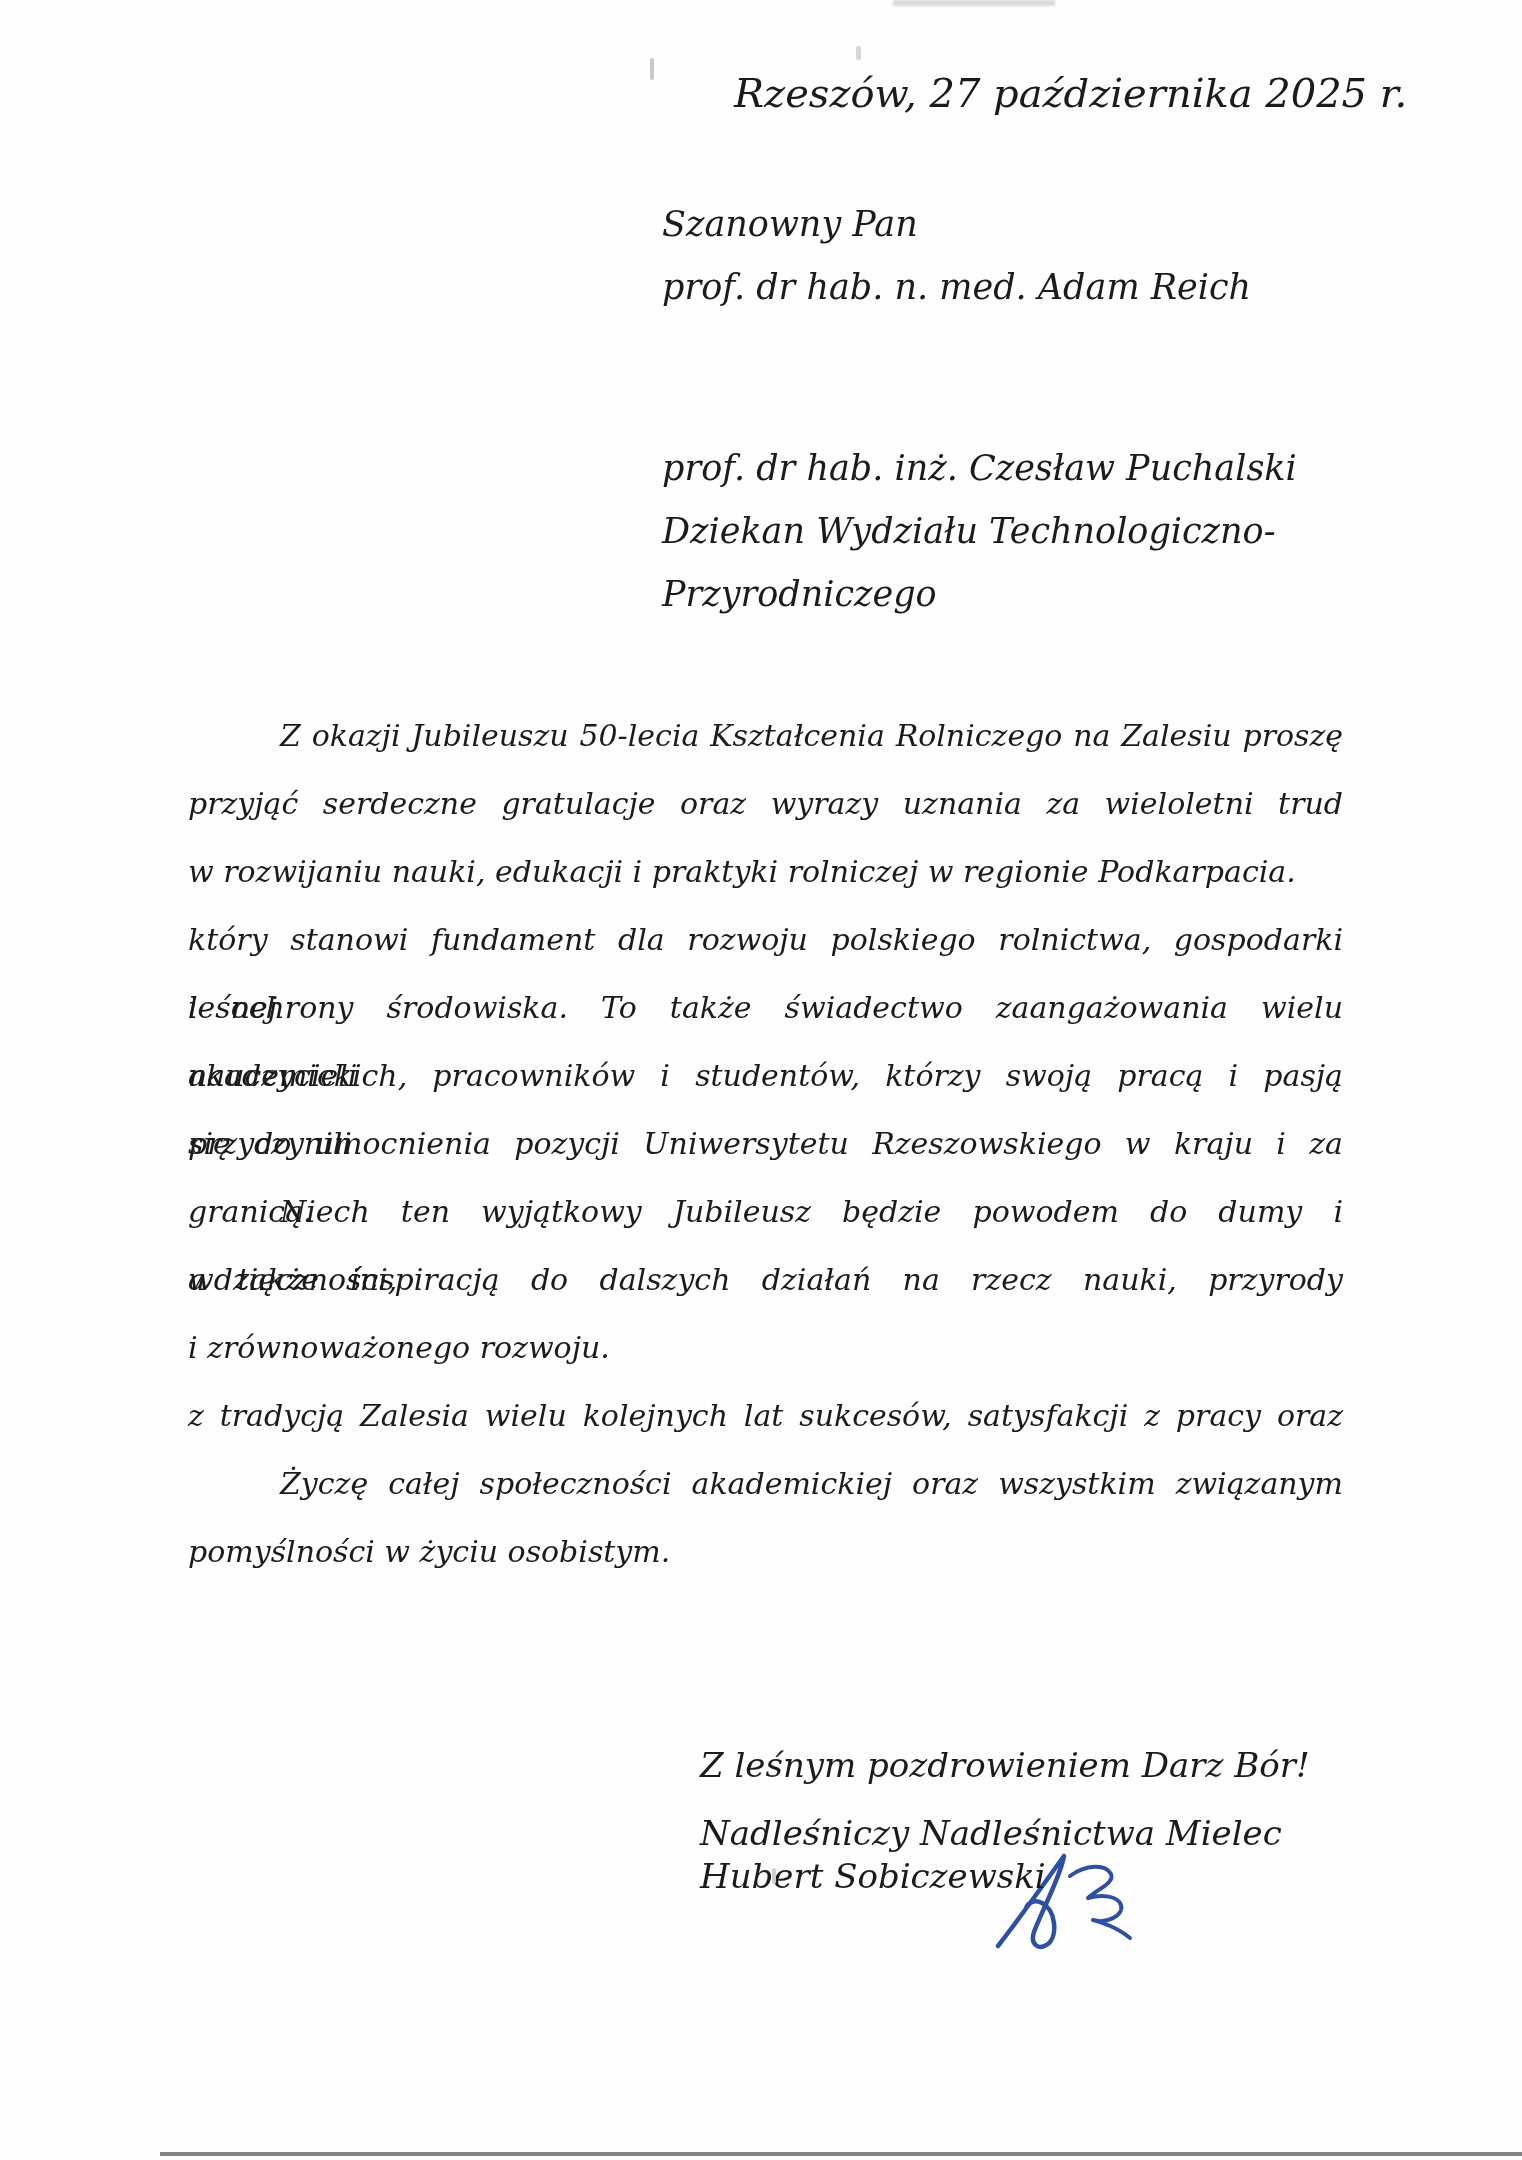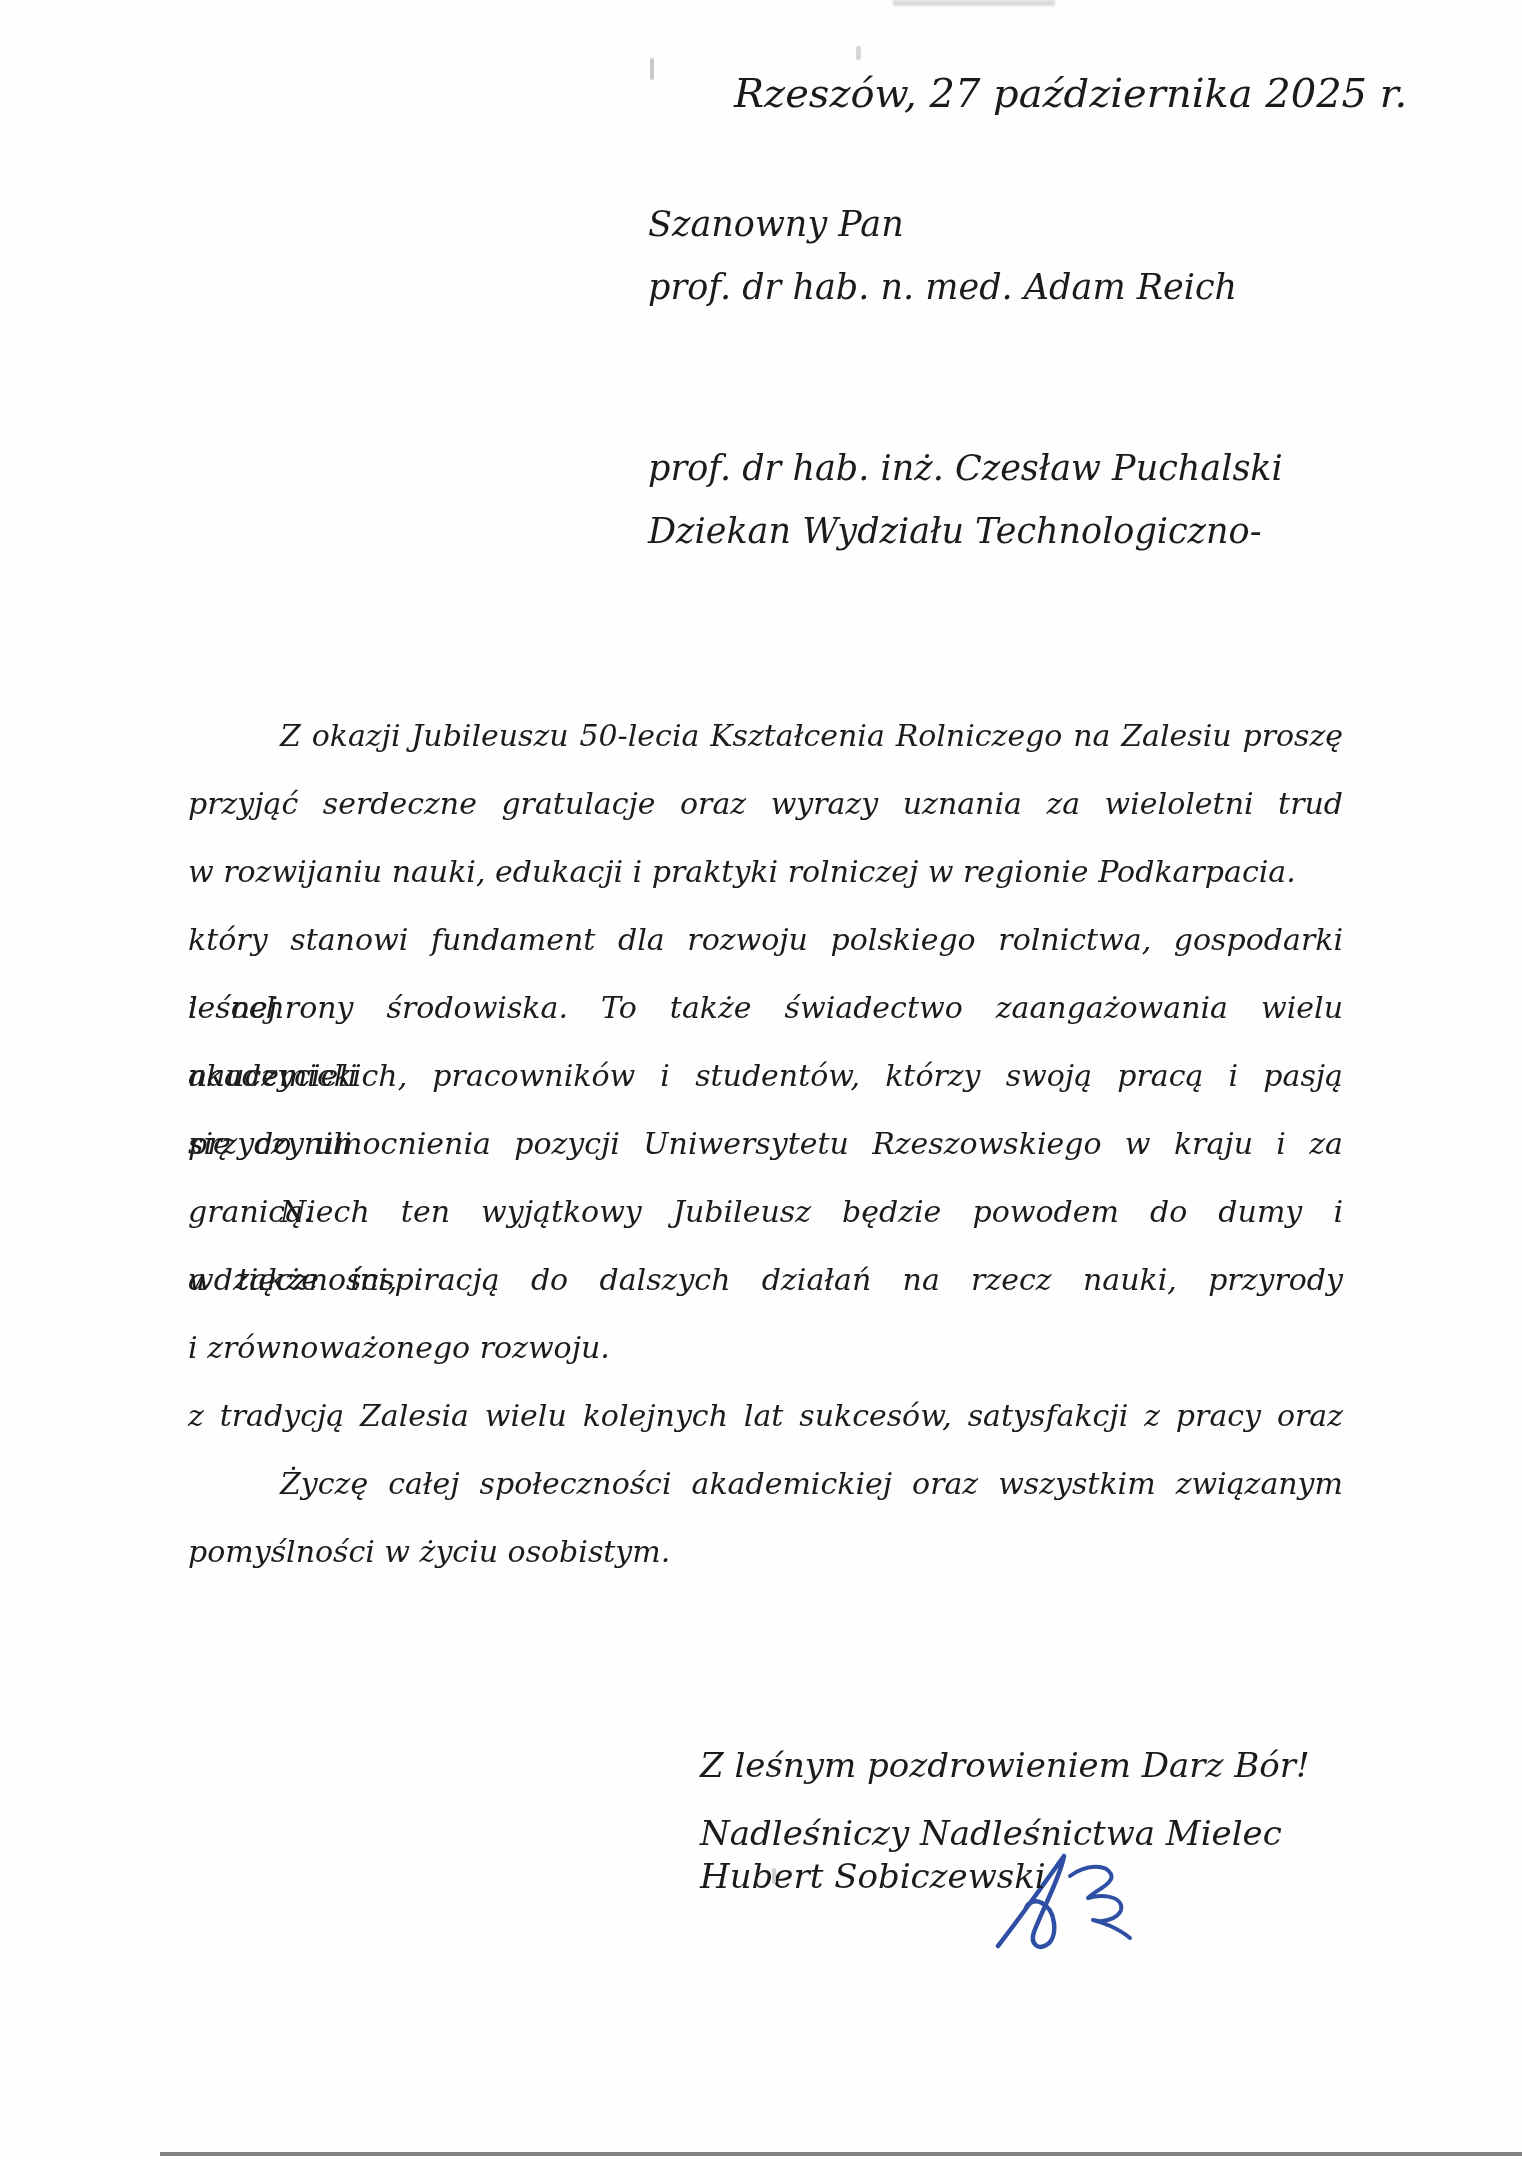--- a/index.html
+++ b/index.html
@@ -19,21 +19,21 @@
     font-style:italic;
     color:var(--ink);
   }
   
   .dateline{
     position:absolute;left:734px;top:70px;
     font-size:40px;white-space:nowrap;
   }
   
   .recipient{
-    position:absolute;left:648px;width:720px;
+    position:absolute;left:662px;width:720px;
     font-size:35px;line-height:63px;
   }
   .recipient.primary{top:193px;}
   .recipient.secondary{top:437px;}
   
   .body{
     position:absolute;left:188px;top:702px;width:1155px;
     font-size:30px;line-height:68px;
   }
   .body p{margin:0;padding:0;}
@@ -74,20 +74,21 @@
   <div class="dateline">Rzeszów, 27 października 2025 r.</div>
 
   <div class="recipient primary">
     <div>Szanowny Pan</div>
     <div>prof. dr hab. n. med. Adam Reich</div>
   </div>
 
   <div class="recipient secondary">
     <div>prof. dr hab. inż. Czesław Puchalski</div>
     <div>Dziekan Wydziału Technologiczno-</div>
+    <div>Przyrodniczego</div>
   </div>
 
   <div class="body">
     <p>
       <span class="bline find" style="display:block">Z okazji Jubileuszu 50-lecia Kształcenia Rolniczego na Zalesiu proszę</span>
       <span class="bline" style="display:block">przyjąć serdeczne gratulacje oraz wyrazy uznania za wieloletni trud</span>
       <span class="bline last" style="display:block">w rozwijaniu nauki, edukacji i praktyki rolniczej w regionie Podkarpacia.</span>
     </p>
     <p>
       <span class="bline" style="display:block">który stanowi fundament dla rozwoju polskiego rolnictwa, gospodarki leśnej</span>

